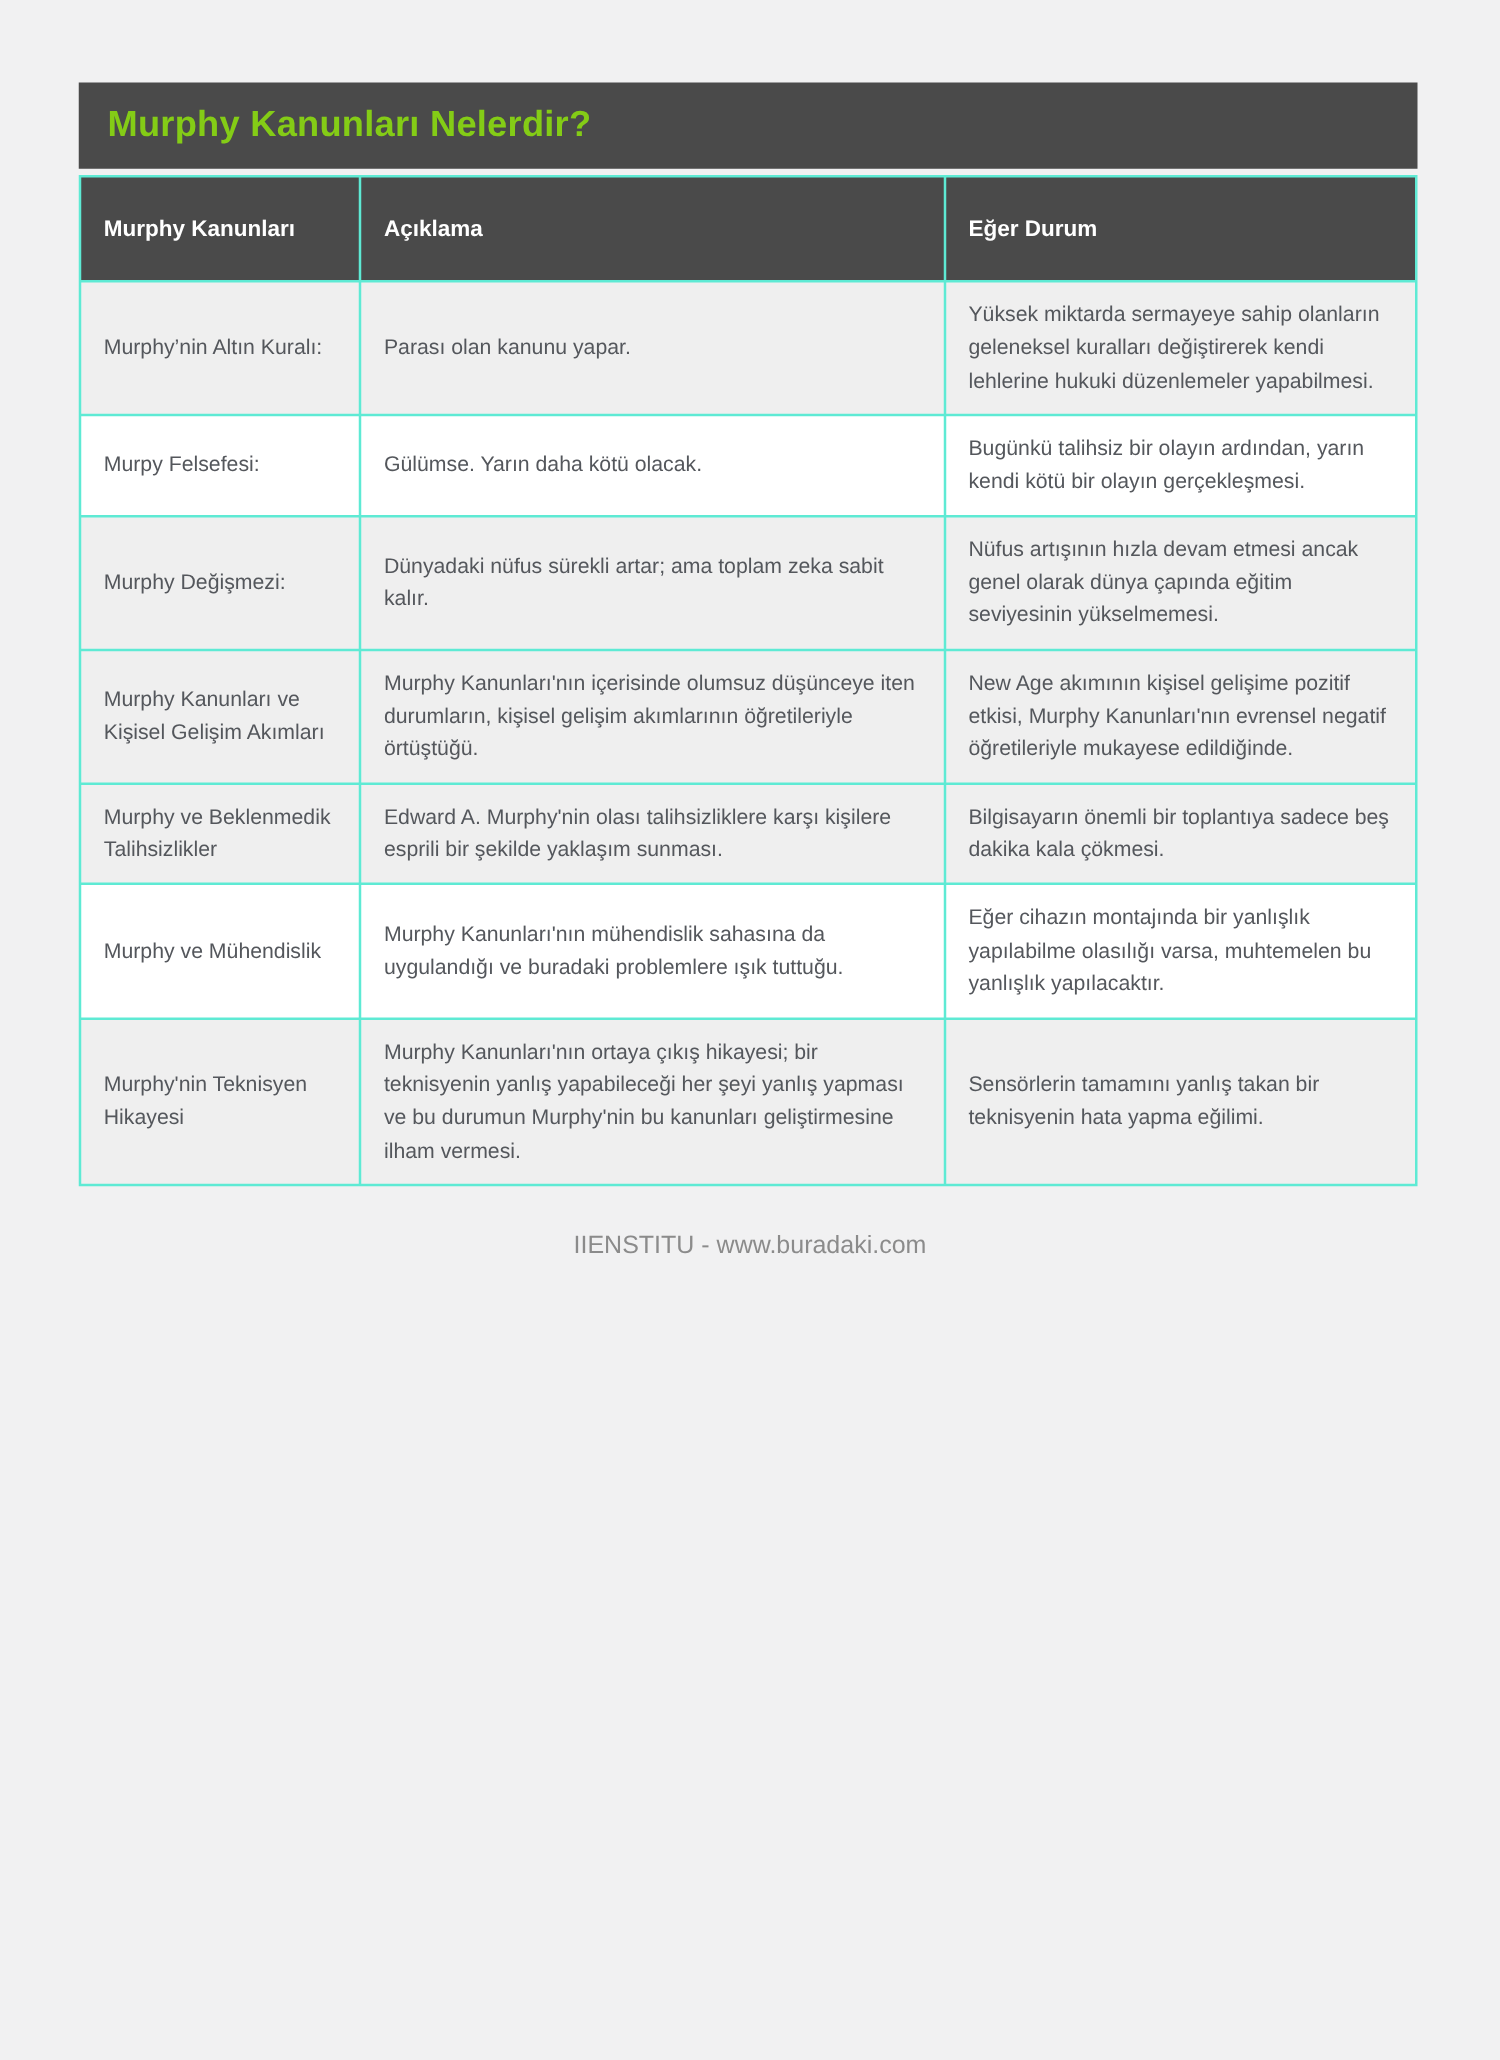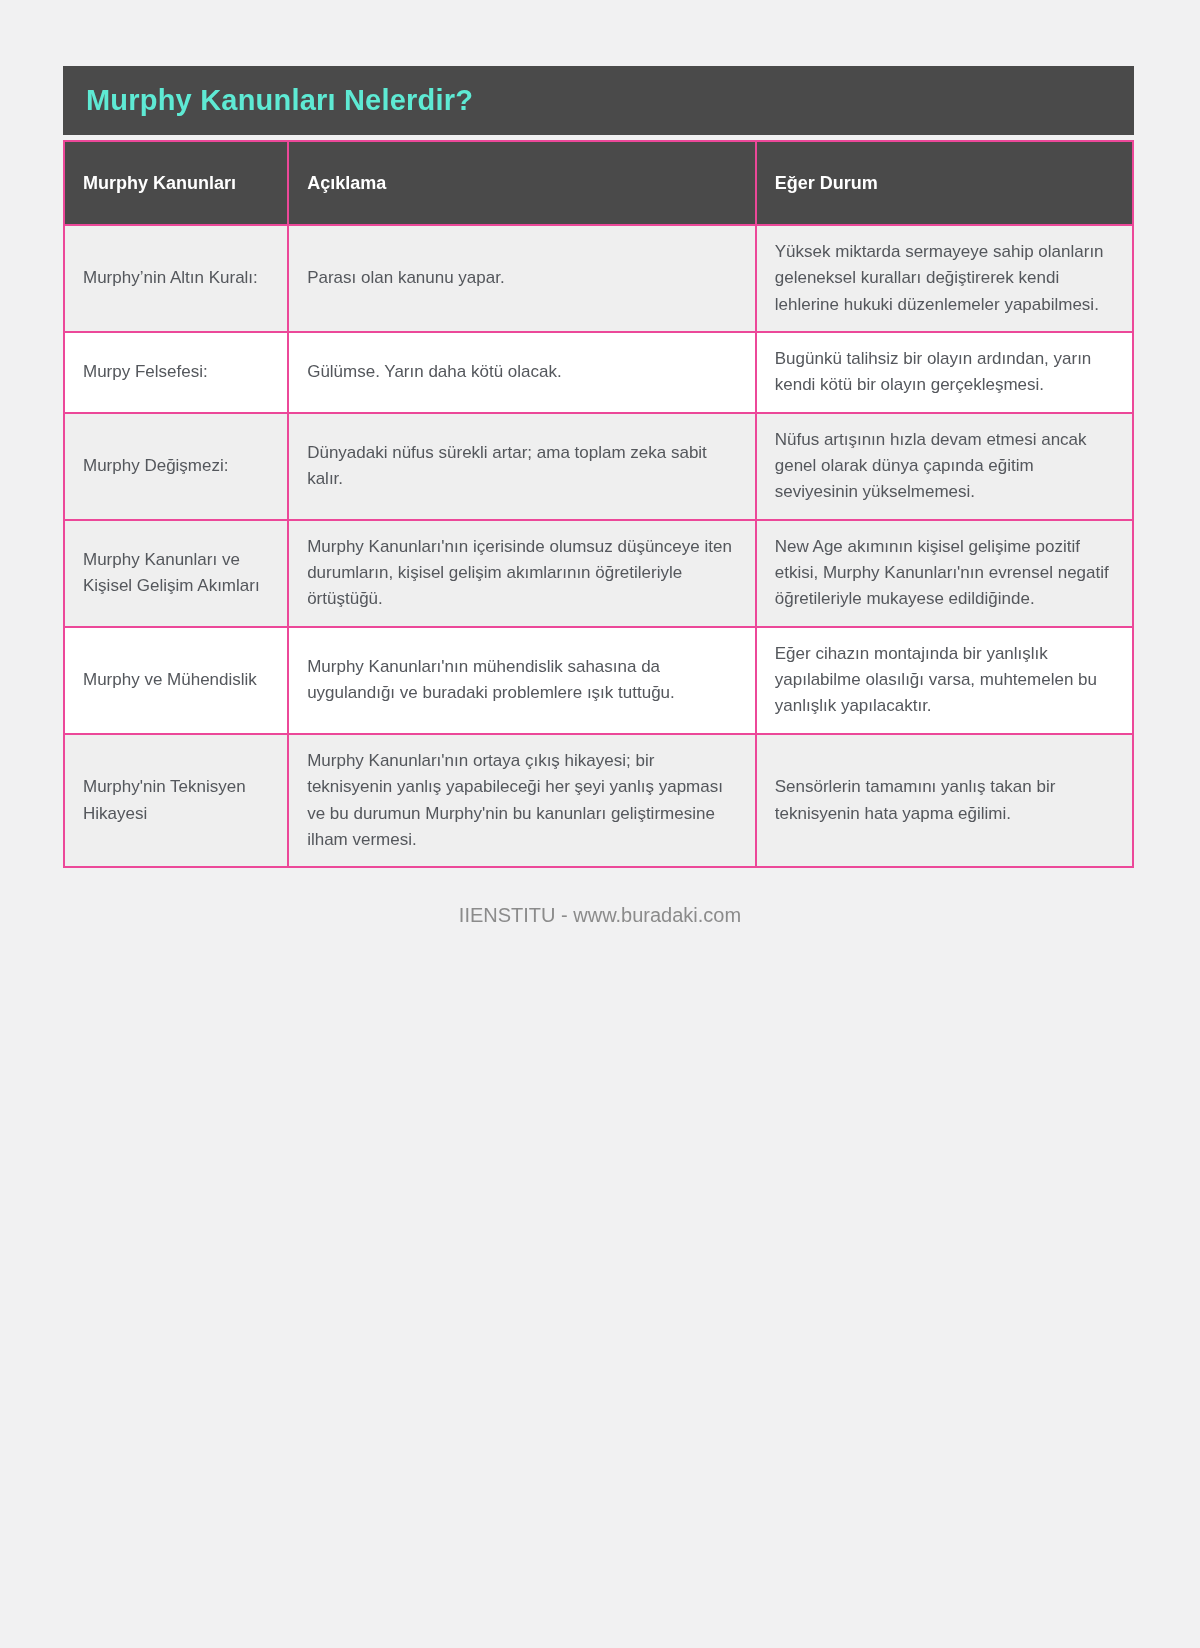--- a/index.html
+++ b/index.html
@@ -9,36 +9,36 @@
     font-family:"Liberation Sans","DejaVu Sans",sans-serif;
     -webkit-font-smoothing:antialiased;
   }
   .sheet{
     width:1071px;
     margin:0 0 0 63px;
     padding-top:66px;
   }
   .title-bar{
     background:#4a4a4a;
-    color:#5eead4;
+    color:#84cc16;
     height:69px;
     display:flex;
     align-items:center;
     padding-left:23px;
     box-sizing:border-box;
     font-size:29px;
     font-weight:bold;
     letter-spacing:.2px;
   }
   table.murphy{
     width:100%;
     margin-top:5px;
     border-collapse:separate;
     border-spacing:2px;
-    background:#ec4899;
+    background:#5eead4;
     table-layout:fixed;
   }
   table.murphy col.c1{width:20.9%;}
   table.murphy col.c2{width:43.8%;}
   table.murphy col.c3{width:35.3%;}
   th{
     background:#4a4a4a;
     color:#ffffff;
     font-size:18px;
     font-weight:bold;
@@ -100,20 +100,25 @@
       <tr class="row-even">
         <td>Murphy Değişmezi:</td>
         <td>Dünyadaki nüfus sürekli artar; ama toplam zeka sabit kalır.</td>
         <td>Nüfus artışının hızla devam etmesi ancak genel olarak dünya çapında eğitim seviyesinin yükselmemesi.</td>
       </tr>
       <tr class="row-even">
         <td>Murphy Kanunları ve Kişisel Gelişim Akımları</td>
         <td>Murphy Kanunları'nın içerisinde olumsuz düşünceye iten durumların, kişisel gelişim akımlarının öğretileriyle örtüştüğü.</td>
         <td>New Age akımının kişisel gelişime pozitif etkisi, Murphy Kanunları'nın evrensel negatif öğretileriyle mukayese edildiğinde.</td>
       </tr>
+      <tr class="row-even">
+        <td>Murphy ve Beklenmedik Talihsizlikler</td>
+        <td>Edward A. Murphy'nin olası talihsizliklere karşı kişilere esprili bir şekilde yaklaşım sunması.</td>
+        <td>Bilgisayarın önemli bir toplantıya sadece beş dakika kala çökmesi.</td>
+      </tr>
       <tr class="row-odd">
         <td>Murphy ve Mühendislik</td>
         <td>Murphy Kanunları'nın mühendislik sahasına da uygulandığı ve buradaki problemlere ışık tuttuğu.</td>
         <td>Eğer cihazın montajında bir yanlışlık yapılabilme olasılığı varsa, muhtemelen bu yanlışlık yapılacaktır.</td>
       </tr>
       <tr class="row-even">
         <td>Murphy'nin Teknisyen Hikayesi</td>
         <td>Murphy Kanunları'nın ortaya çıkış hikayesi; bir teknisyenin yanlış yapabileceği her şeyi yanlış yapması ve bu durumun Murphy'nin bu kanunları geliştirmesine ilham vermesi.</td>
         <td>Sensörlerin tamamını yanlış takan bir teknisyenin hata yapma eğilimi.</td>
       </tr>

